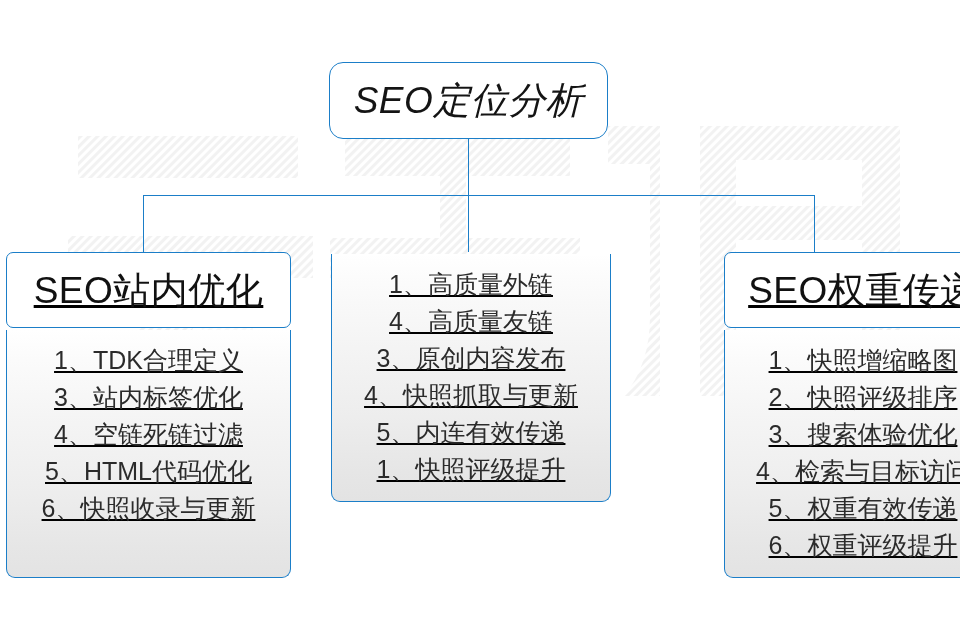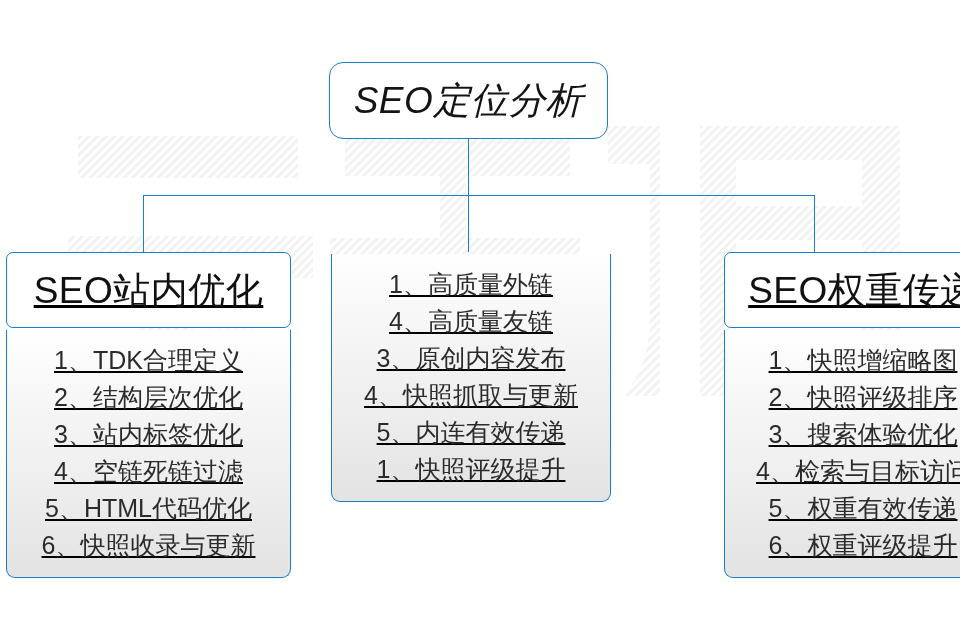--- a/index.html
+++ b/index.html
@@ -192,21 +192,20 @@
     <span class="node-root-label">SEO定位分析</span>
   </div>
 
   <div class="column col-0">
     <div class="col-header">
       <span class="col-header-label">SEO站内优化</span>
     </div>
     <div class="col-body">
       <ul class="item-list">
         <li class="item-row">1、TDK合理定义</li>
-        <li class="item-row">2、结构层次优化</li>
         <li class="item-row">3、站内标签优化</li>
         <li class="item-row">4、空链死链过滤</li>
         <li class="item-row">5、HTML代码优化</li>
         <li class="item-row">6、快照收录与更新</li>
       </ul>
     </div>
   </div>
 
   <div class="column col-1">
     <div class="col-body">

